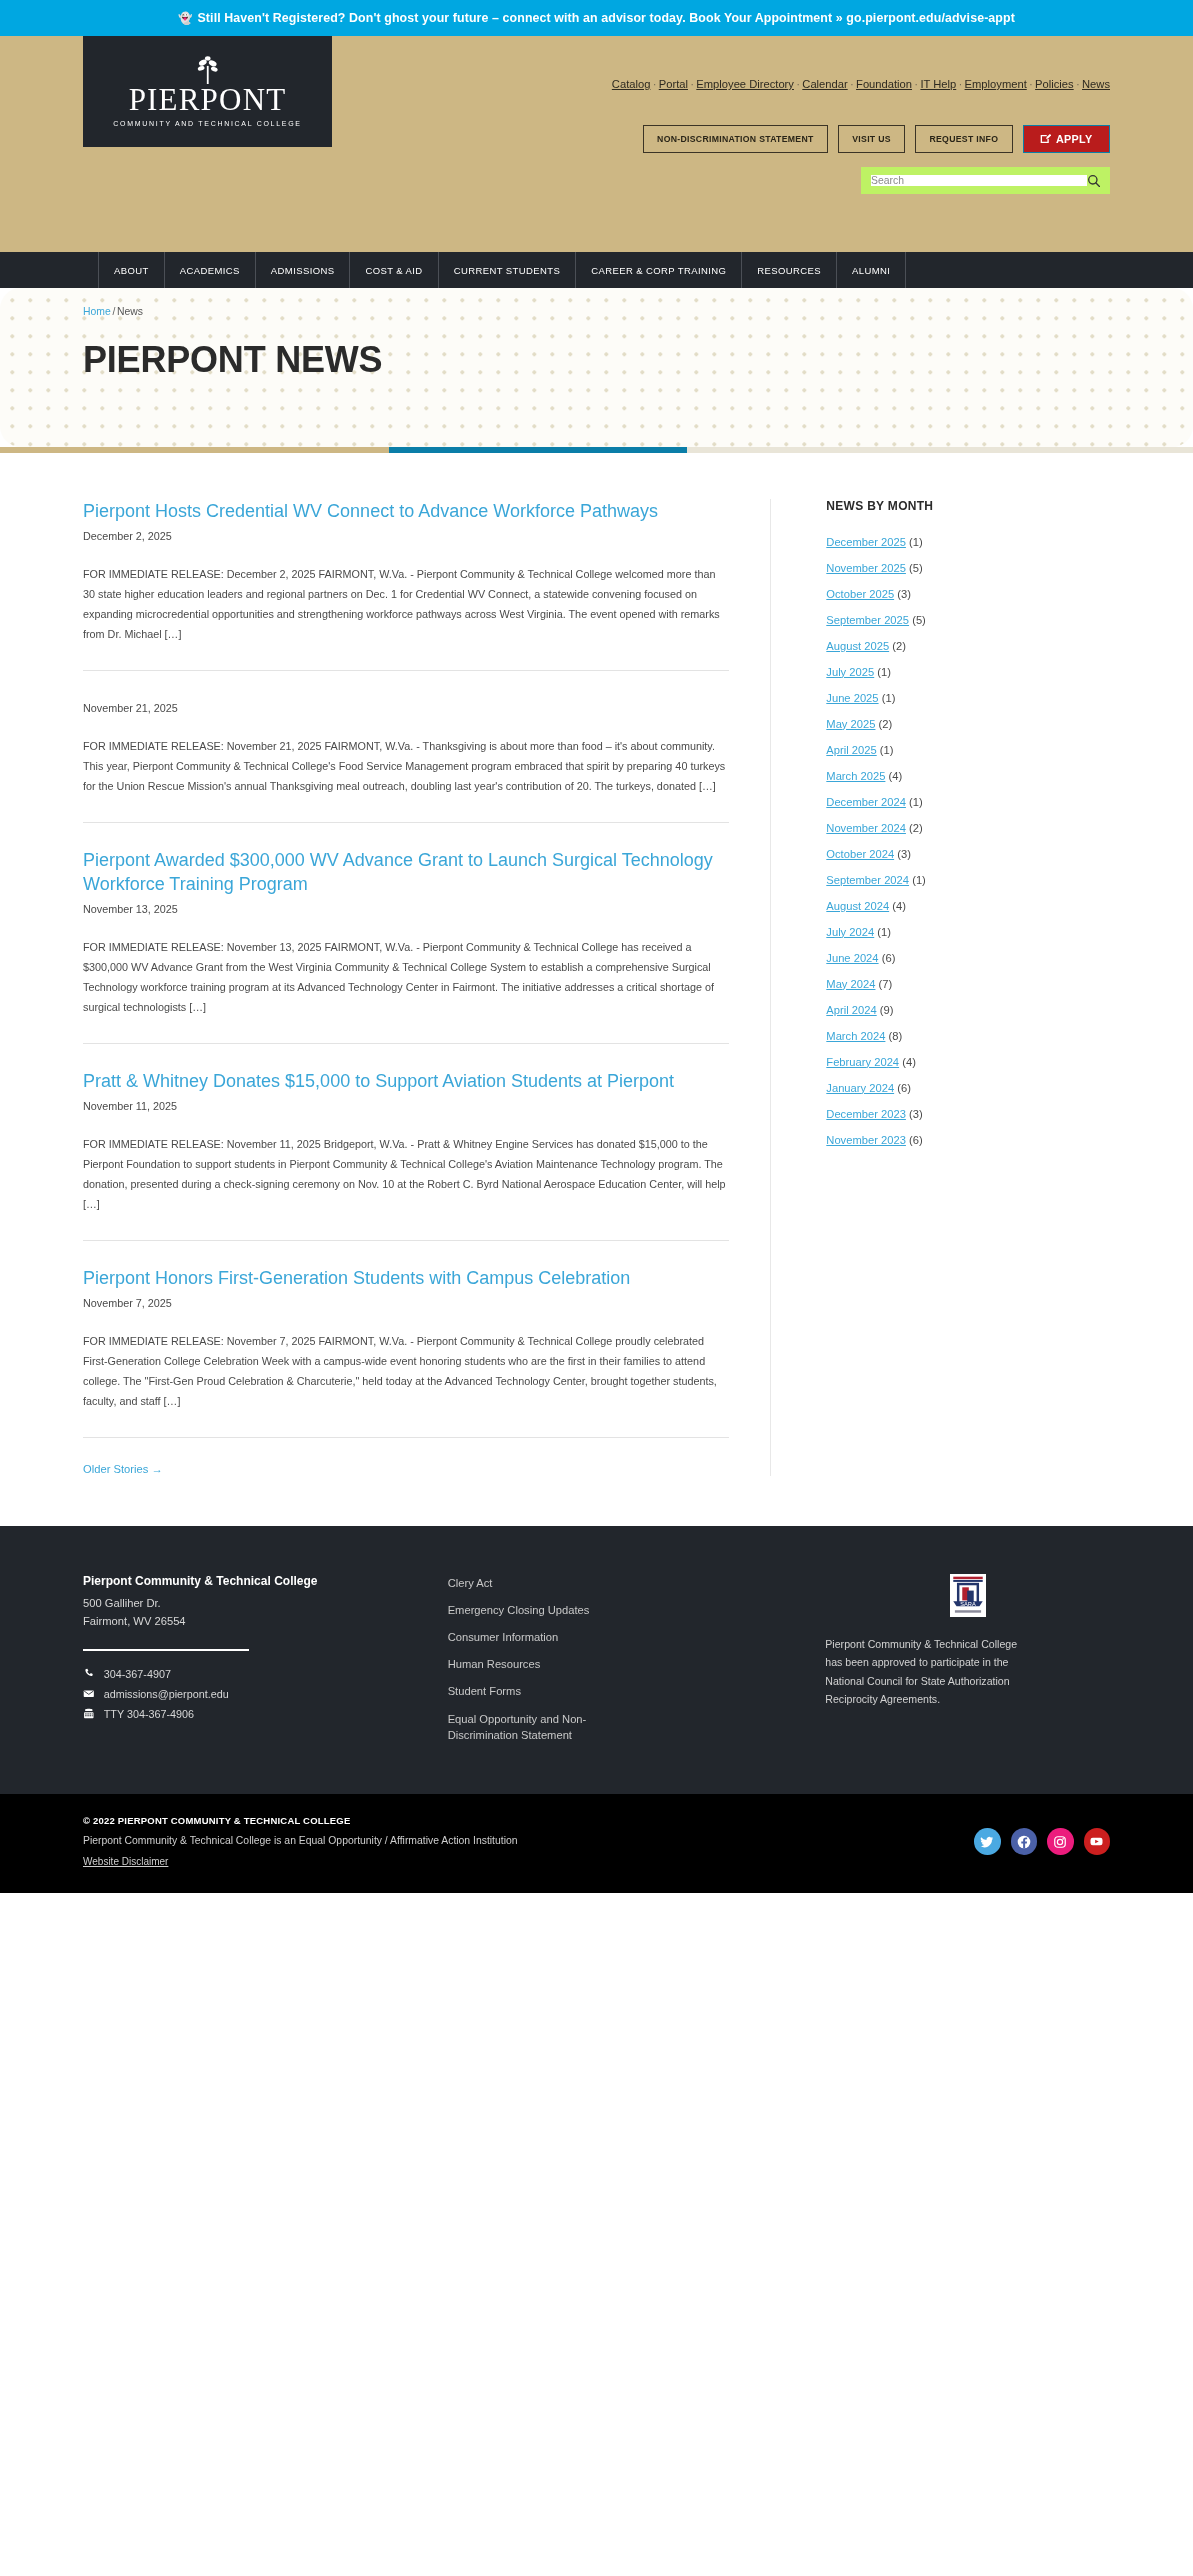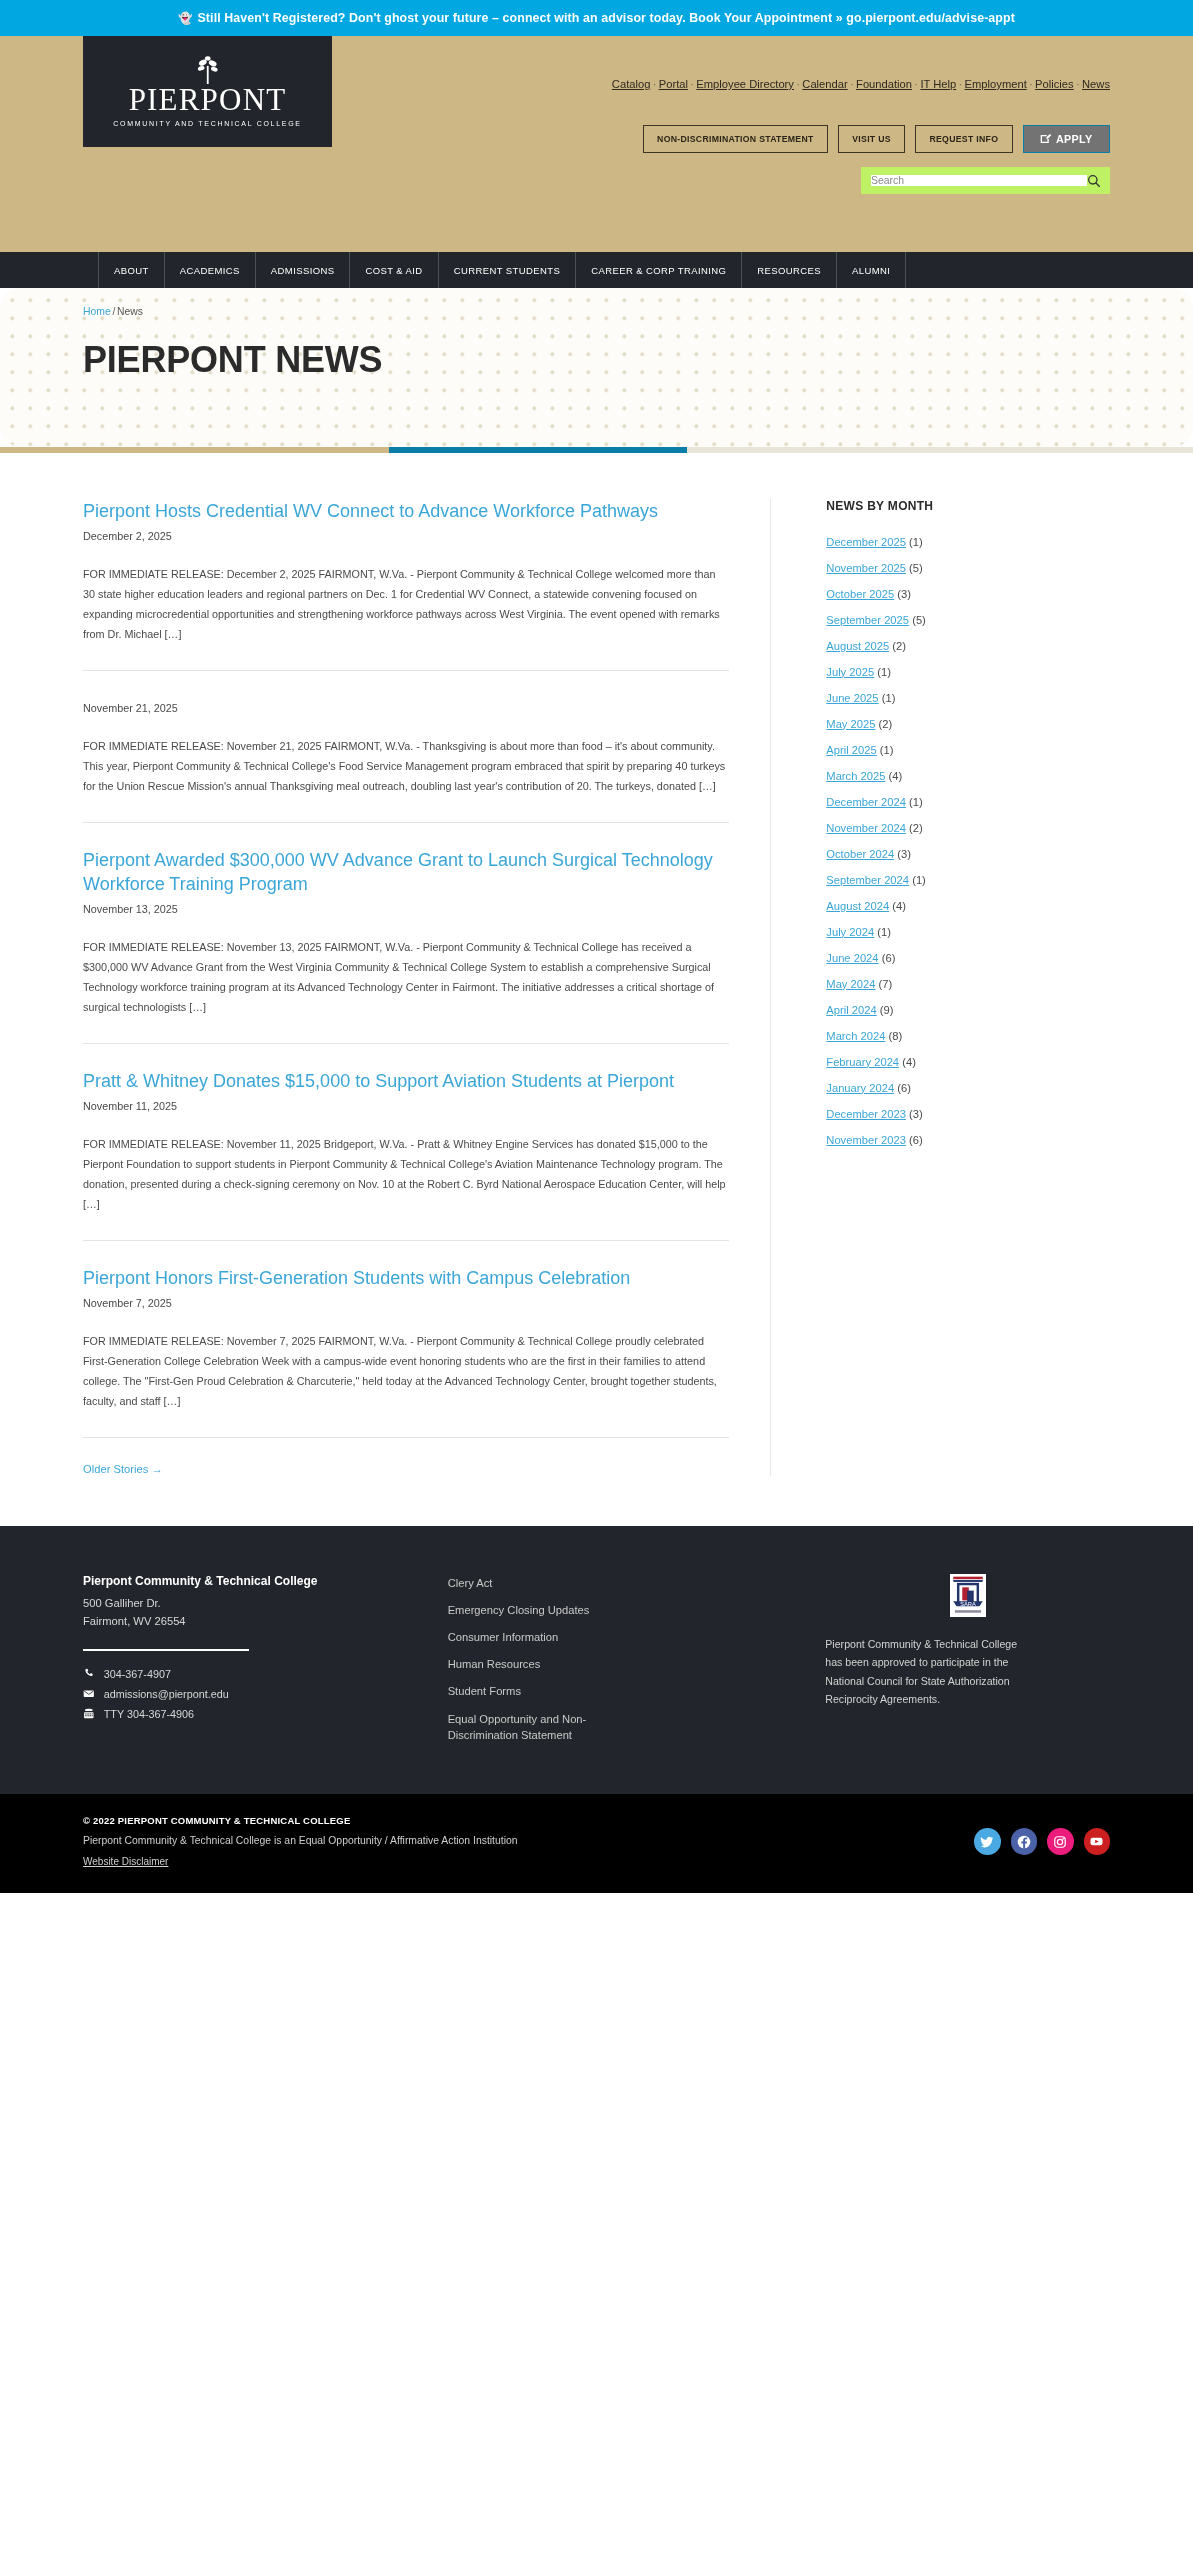--- a/index.html
+++ b/index.html
@@ -105,21 +105,21 @@
     font-weight: bold;
     letter-spacing: 0.3px;
     padding: 0 13.3px;
     height: 28px;
     display: flex;
     align-items: center;
     justify-content: center;
     cursor: pointer;
   }
   .btn.apply {
-    background: #737373;
+    background: #b91c1c;
     border-color: #0b7ea8;
     color: #ffffff;
     font-size: 10.8px;
     gap: 5px;
     padding: 0 16.6px;
   }
   .search-wrap {
     position: absolute;
     right: 0;
     top: 131px;

